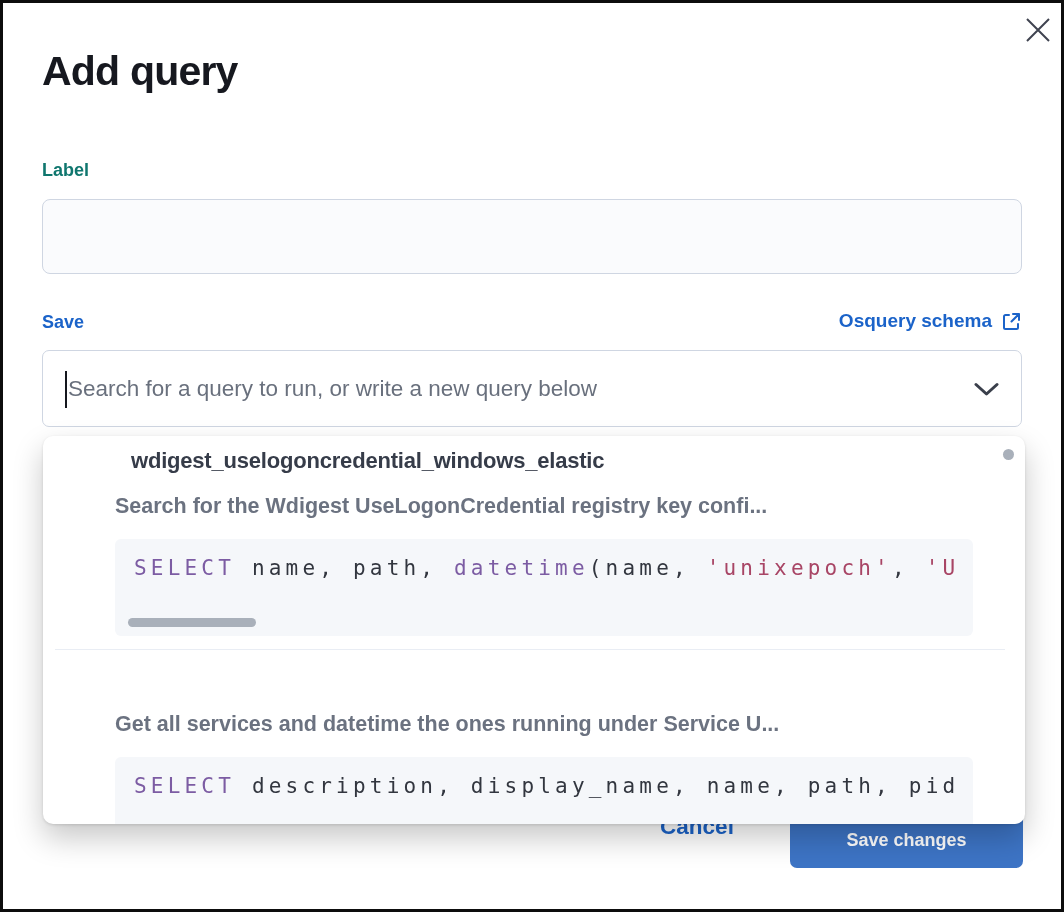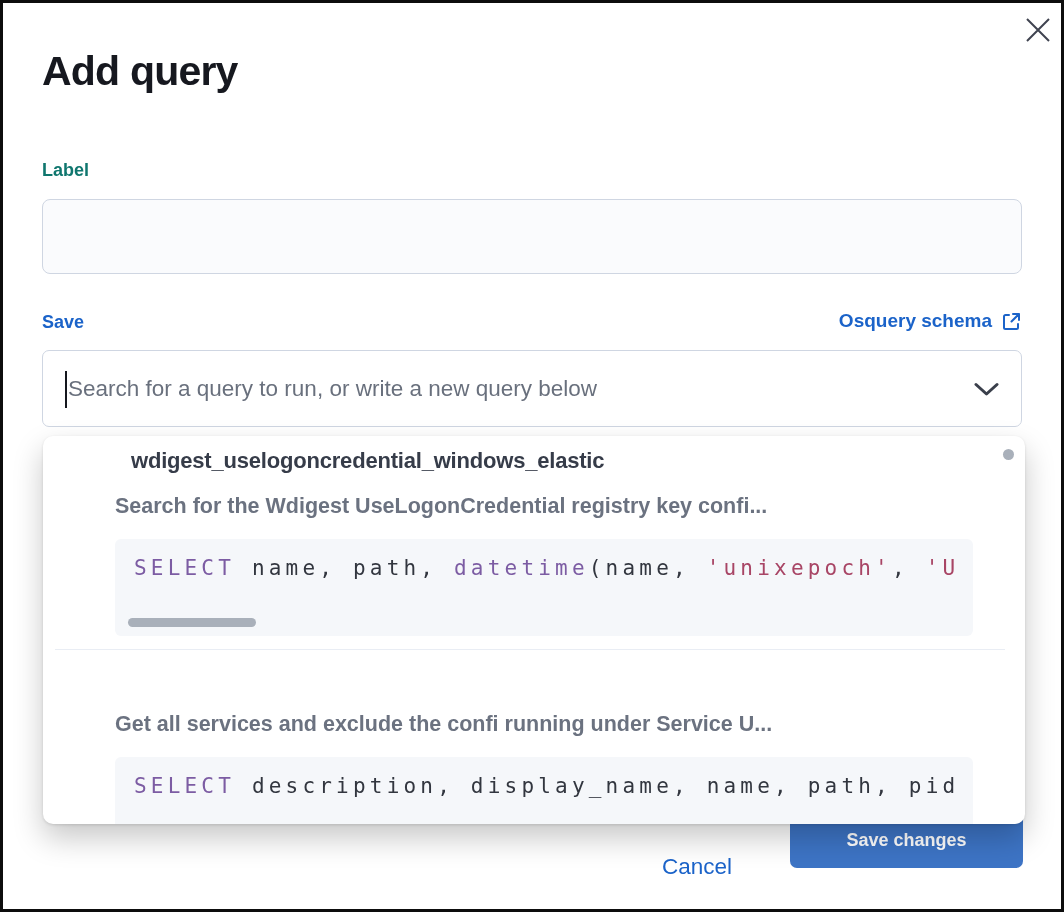--- a/index.html
+++ b/index.html
@@ -58,21 +58,21 @@
   }
   .combobox .search-input::placeholder { color:#69707d; opacity:1; }
   .combobox .chevron {
     position:absolute; right:22px; top:31px; cursor:pointer;
   }
   
   .cancel-btn {
     position:absolute; left:637px; top:814px; width:120px; z-index:1;
     background:none; border:none; cursor:pointer; text-align:center;
     font-family:"Liberation Sans", sans-serif;
-    font-size:22.5px; font-weight:400; color:var(--link-blue);margin-top:40px;
+    font-size:22.5px; font-weight:700; color:var(--link-blue);
   }
   .save-btn {
     position:absolute; left:790px; top:812px; width:233px; height:56px; z-index:1;
     background:var(--button-blue); border:none; border-radius:7px; cursor:pointer;
     font-family:"Liberation Sans", sans-serif;
     font-size:18px; font-weight:600; color:#ffffff;
     display:flex; align-items:center; justify-content:center;
   }
   
   .dropdown-panel {
@@ -165,17 +165,17 @@
 
   <div class="opt-title opt1-title">wdigest_uselogoncredential_windows_elastic</div>
   <div class="opt-desc opt1-desc">Search for the Wdigest UseLogonCredential registry key confi...</div>
   <div class="code-block opt1-code">
     <div class="code-text"><span class="tk-keyword">SELECT</span><span class="tk-plain"> name, path, </span><span class="tk-keyword">datetime</span><span class="tk-plain">(name, </span><span class="tk-string">'unixepoch'</span><span class="tk-plain">, </span><span class="tk-string">'U</span></div>
     <div class="h-scroll-thumb"></div>
   </div>
 
   <div class="option-divider"></div>
 
-  <div class="opt-desc opt2-desc">Get all services and exclude the confi running under Service U...</div>
+  <div class="opt-desc opt2-desc">Get all services and datetime the ones running under Service U...</div>
   <div class="code-block opt2-code">
     <div class="code-text"><span class="tk-keyword">SELECT</span><span class="tk-plain"> description, display_name, name, path, pid,</span></div>
   </div>
 </div>
 
 </body></html>

